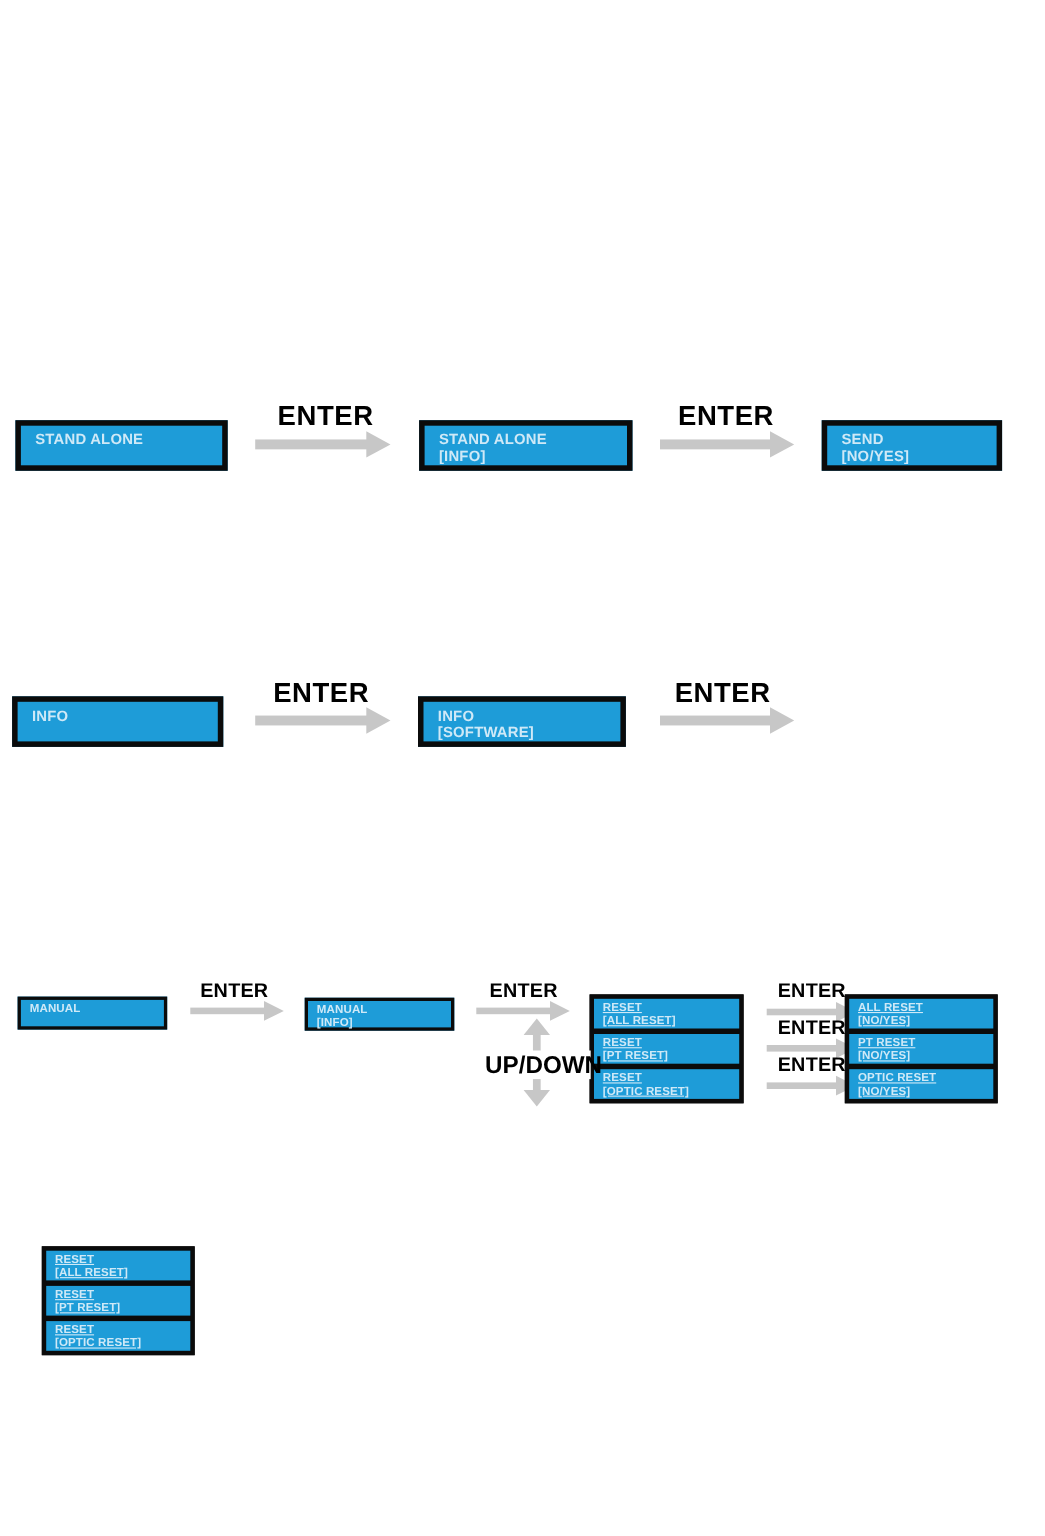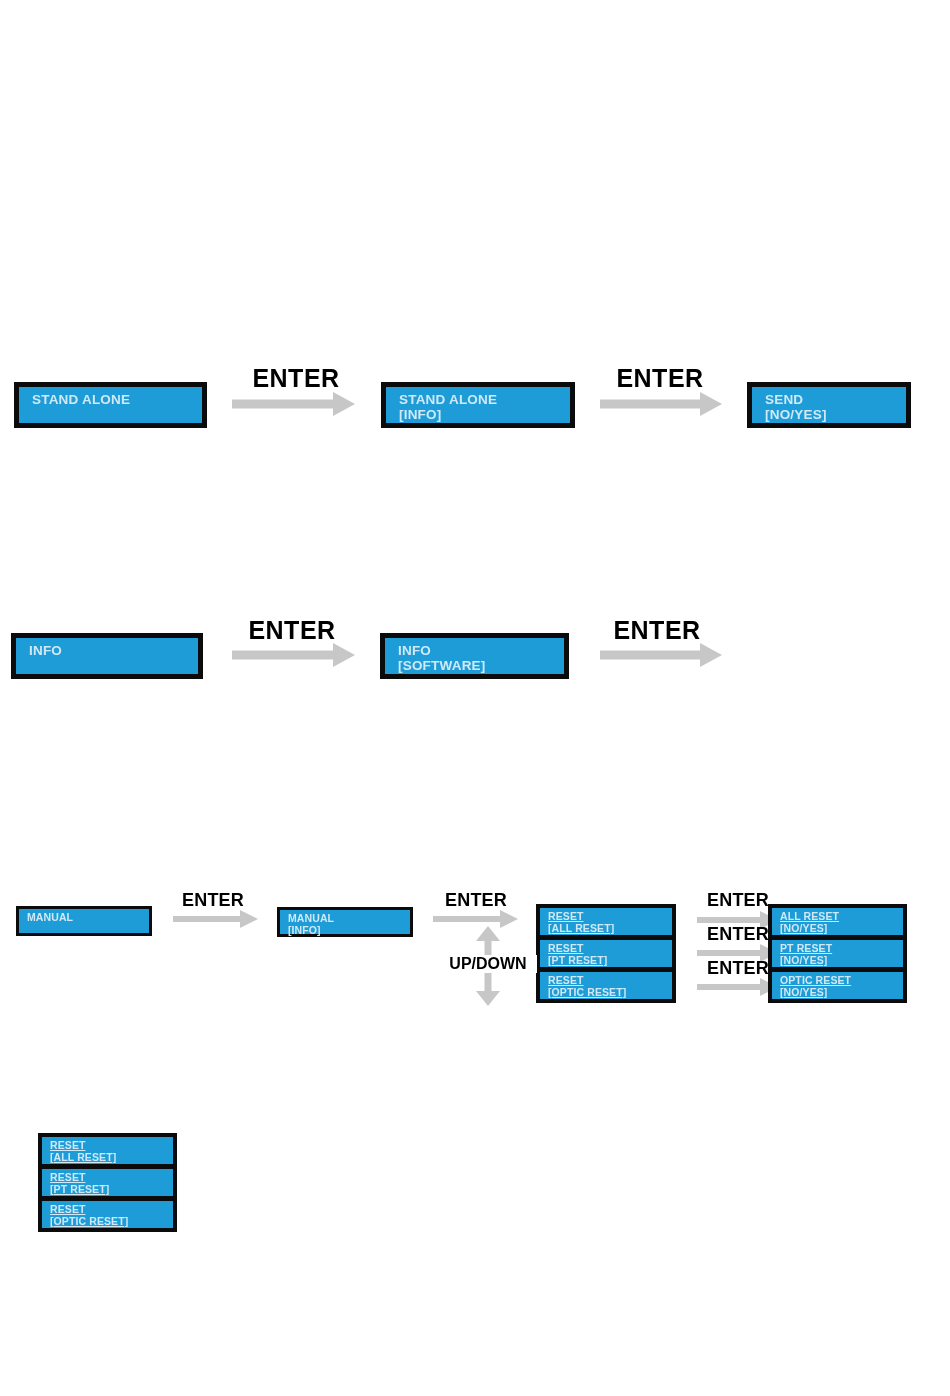--- a/index.html
+++ b/index.html
@@ -36,21 +36,21 @@
     font-weight:bold;font-size:10.5px;line-height:12px;
     padding:2px 2px 0 8px;letter-spacing:.1px;white-space:nowrap;text-decoration:underline;
   }
   
   .keylabel{
     position:absolute;text-align:center;font-weight:bold;
     color:var(--label-text,#000);white-space:nowrap;
   }
   .keylabel.lg{font-size:25px;letter-spacing:.5px;}
   .keylabel.smlb{font-size:18px;letter-spacing:.2px;}
-  .keylabel.updown{font-size:16px;background:var(--page-bg,#fff);z-index:2;padding:0 2px;text-align:center;}
+  .keylabel.updown{font-size:22px;background:var(--page-bg,#fff);z-index:2;padding:0 2px;text-align:center;}
   
   .harrow{position:absolute;}
   .harrow .shaft{
     position:absolute;left:0;right:20px;top:50%;transform:translateY(-50%);
     height:9px;background:var(--arrow-gray,#c7c7c7);
   }
   .harrow .head{
     position:absolute;right:0;top:50%;transform:translateY(-50%);
     width:0;height:0;
     border-left:22px solid var(--arrow-gray,#c7c7c7);

